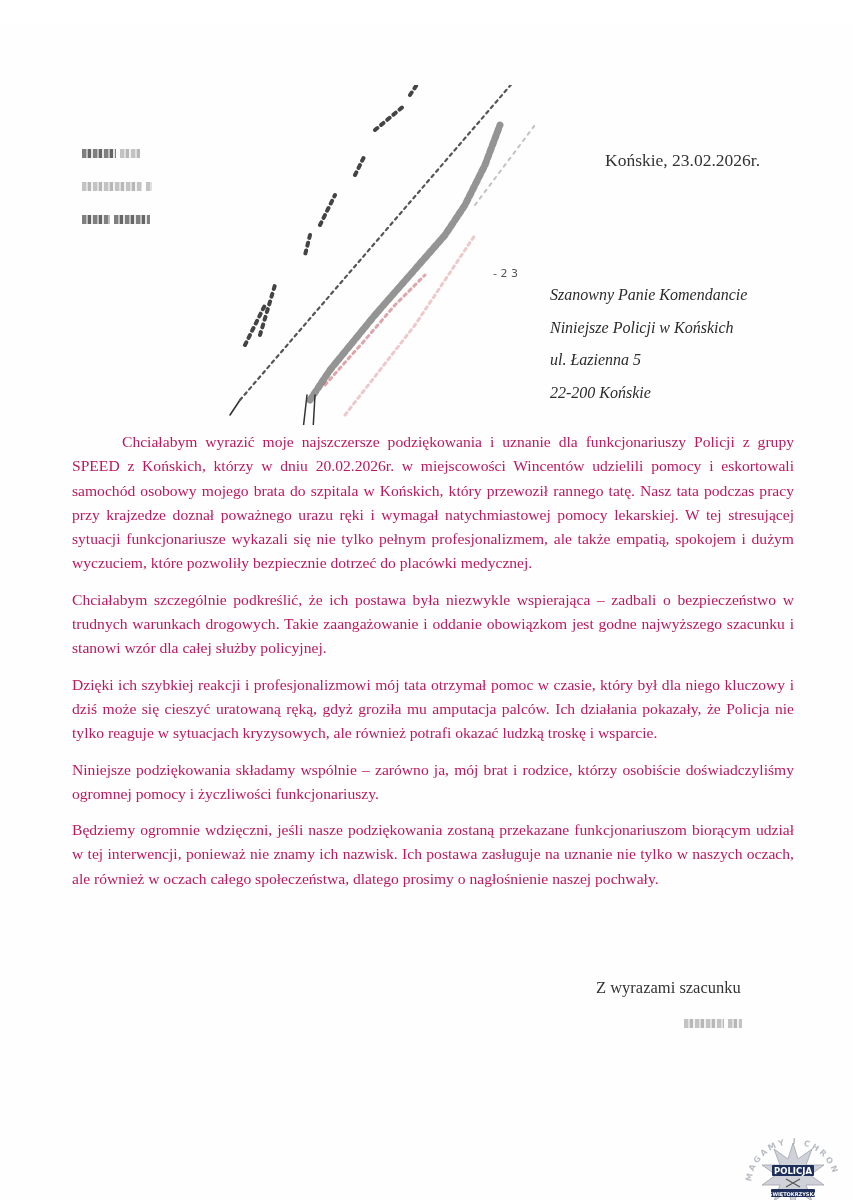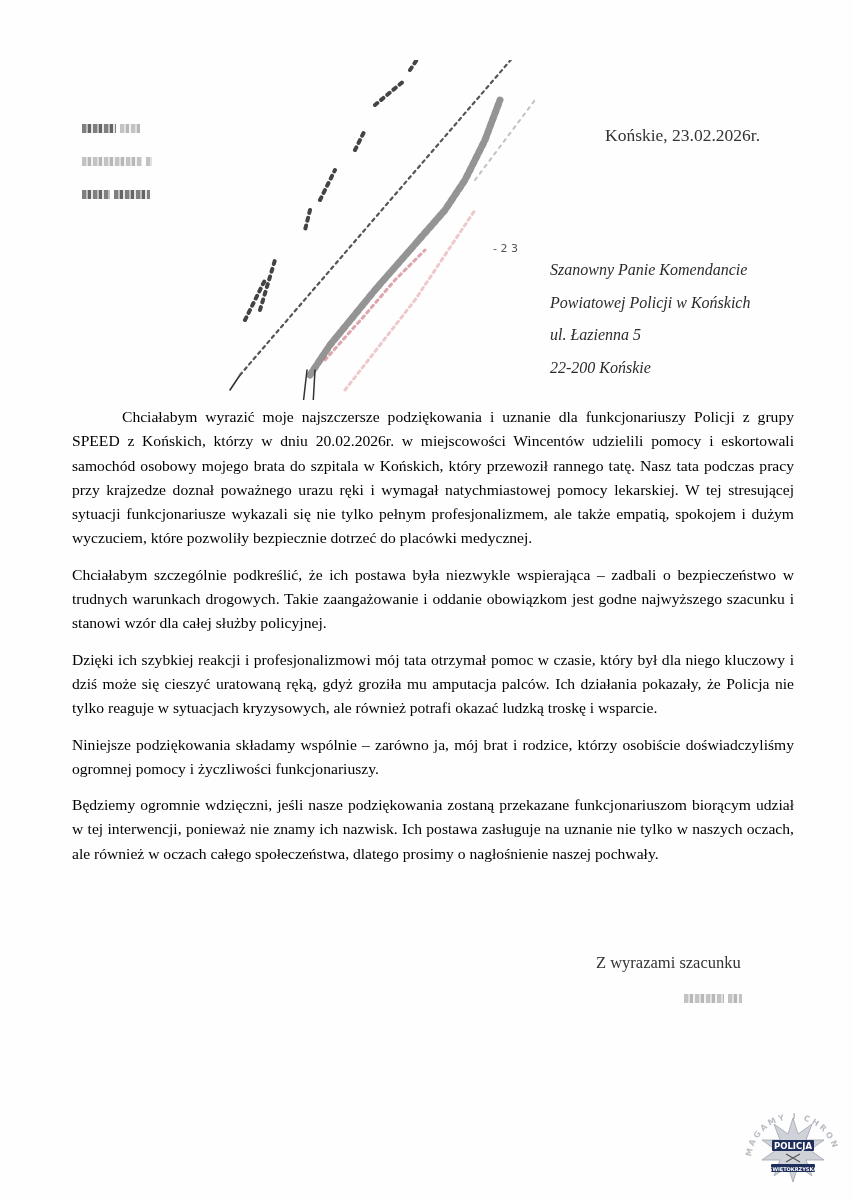--- a/index.html
+++ b/index.html
@@ -1,34 +1,34 @@
 <!DOCTYPE html>
 <html><head>
 <meta charset="utf-8">
 <style>
   html, body { margin: 0; padding: 0; background: #ffffff; }
   body { width: 853px; height: 1200px; position: relative; overflow: hidden;
          font-family: "Liberation Serif", serif; color: #2a2a2a; }
-  .page { position: absolute; inset: 0; background: #fefefe; }
+  .page { position: absolute; inset: 0; background: #fefefe; margin-top: 25px; }
 
   .sender { position: absolute; left: 82px; top: 118px; width: 160px; }
   .sender .ln { height: 10px; margin-bottom: 23px; position: relative; }
   .pix { display: inline-block; height: 9px; background: repeating-linear-gradient(90deg, #555 0 4px, #aaa 4px 6px, #333 6px 9px, #ddd 9px 11px); opacity: .75; margin-right: 4px; vertical-align: middle; }
   .pix.light { opacity: .35; }
 
   .date { position: absolute; left: 605px; top: 125px; font-size: 17.5px; color: #333; }
 
   .recipient { position: absolute; left: 550px; top: 254px; font-style: italic; font-weight: normal;
                font-size: 16px; line-height: 32.5px; color: #2b2b2b; }
   .recipient div { white-space: nowrap; }
 
   .scribble { position: absolute; left: 215px; top: 60px; width: 320px; height: 340px; pointer-events: none; }
 
   .body { position: absolute; left: 72px; top: 405px; width: 722px; font-size: 15.6px; line-height: 24.3px;
-          color: #000000; text-align: justify; }
+          color: #be185d; text-align: justify; }
   .body p { margin: 0 0 12px 0; }
   .body p.indent { text-indent: 50px; }
 
   .closing { position: absolute; left: 596px; top: 953px; font-size: 16.5px; color: #333; }
   .sig { position: absolute; left: 684px; top: 988px; }
 
   .badge { position: absolute; left: 738px; top: 1096px; width: 110px; height: 100px; }
   .badge-text { font-family: "DejaVu Sans", sans-serif; font-weight: bold; }
 </style>
 </head>
@@ -53,21 +53,21 @@
       <path d="M110 300 L 150 255 L 180 220 L 210 190" stroke="#c25c67" stroke-width="3" stroke-dasharray="3 4" opacity=".55"></path>
       <path d="M130 330 L 200 240 L 260 150" stroke="#d98a8f" stroke-width="3" stroke-dasharray="3 4" opacity=".45"></path>
       <path d="M260 120 L 320 40" stroke="#999" stroke-width="2" stroke-dasharray="3 5" opacity=".6"></path>
       <path d="M92 310 L 88 345 M100 310 L 98 345" stroke="#333" stroke-width="1.5"></path>
       <text x="278" y="192" font-size="11" fill="#555" font-family="DejaVu Sans, sans-serif">- 2 3</text>
     </g>
   </svg>
 
   <div class="recipient">
     <div>Szanowny Panie Komendancie</div>
-    <div>Powiatowej Policji w Końskich</div>
+    <div>Niniejsze Policji w Końskich</div>
     <div>ul. Łazienna 5</div>
     <div>22-200 Końskie</div>
   </div>
 
   <div class="body">
     <p class="indent">Chciałabym wyrazić moje najszczersze podziękowania i uznanie dla funkcjonariuszy Policji z grupy SPEED z Końskich, którzy w dniu 20.02.2026r. w miejscowości Wincentów udzielili pomocy i eskortowali samochód osobowy mojego brata do szpitala w Końskich, który przewoził rannego tatę. Nasz tata podczas pracy przy krajzedze doznał poważnego urazu ręki i wymagał natychmiastowej pomocy lekarskiej. W tej stresującej sytuacji funkcjonariusze wykazali się nie tylko pełnym profesjonalizmem, ale także empatią, spokojem i dużym wyczuciem, które pozwoliły bezpiecznie dotrzeć do placówki medycznej.</p>
     <p>Chciałabym szczególnie podkreślić, że ich postawa była niezwykle wspierająca – zadbali o bezpieczeństwo w trudnych warunkach drogowych. Takie zaangażowanie i oddanie obowiązkom jest godne najwyższego szacunku i stanowi wzór dla całej służby policyjnej.</p>
     <p>Dzięki ich szybkiej reakcji i profesjonalizmowi mój tata otrzymał pomoc w czasie, który był dla niego kluczowy i dziś może się cieszyć uratowaną ręką, gdyż groziła mu amputacja palców. Ich działania pokazały, że Policja nie tylko reaguje w sytuacjach kryzysowych, ale również potrafi okazać ludzką troskę i wsparcie.</p>
     <p>Niniejsze podziękowania składamy wspólnie – zarówno ja, mój brat i rodzice, którzy osobiście doświadczyliśmy ogromnej pomocy i życzliwości funkcjonariuszy.</p>
     <p>Będziemy ogromnie wdzięczni, jeśli nasze podziękowania zostaną przekazane funkcjonariuszom biorącym udział w tej interwencji, ponieważ nie znamy ich nazwisk. Ich postawa zasługuje na uznanie nie tylko w naszych oczach, ale również w oczach całego społeczeństwa, dlatego prosimy o nagłośnienie naszej pochwały.</p>

